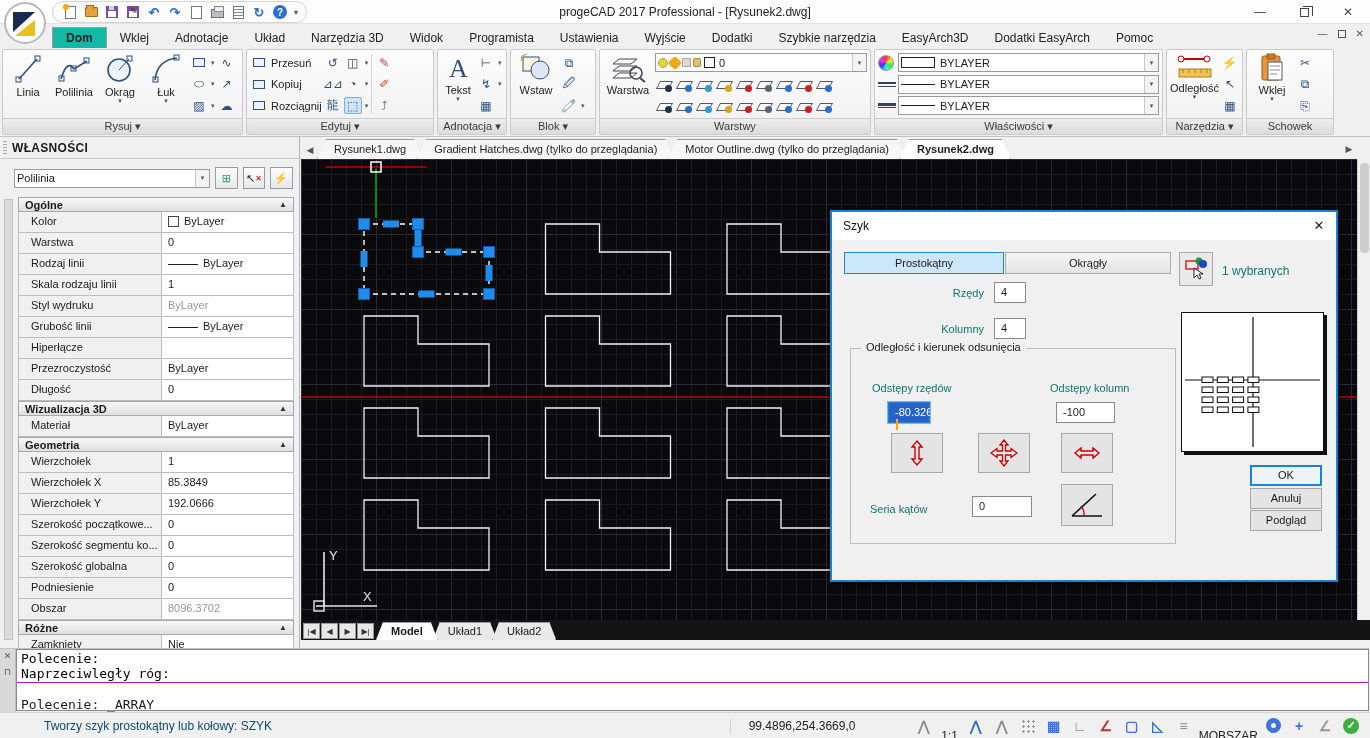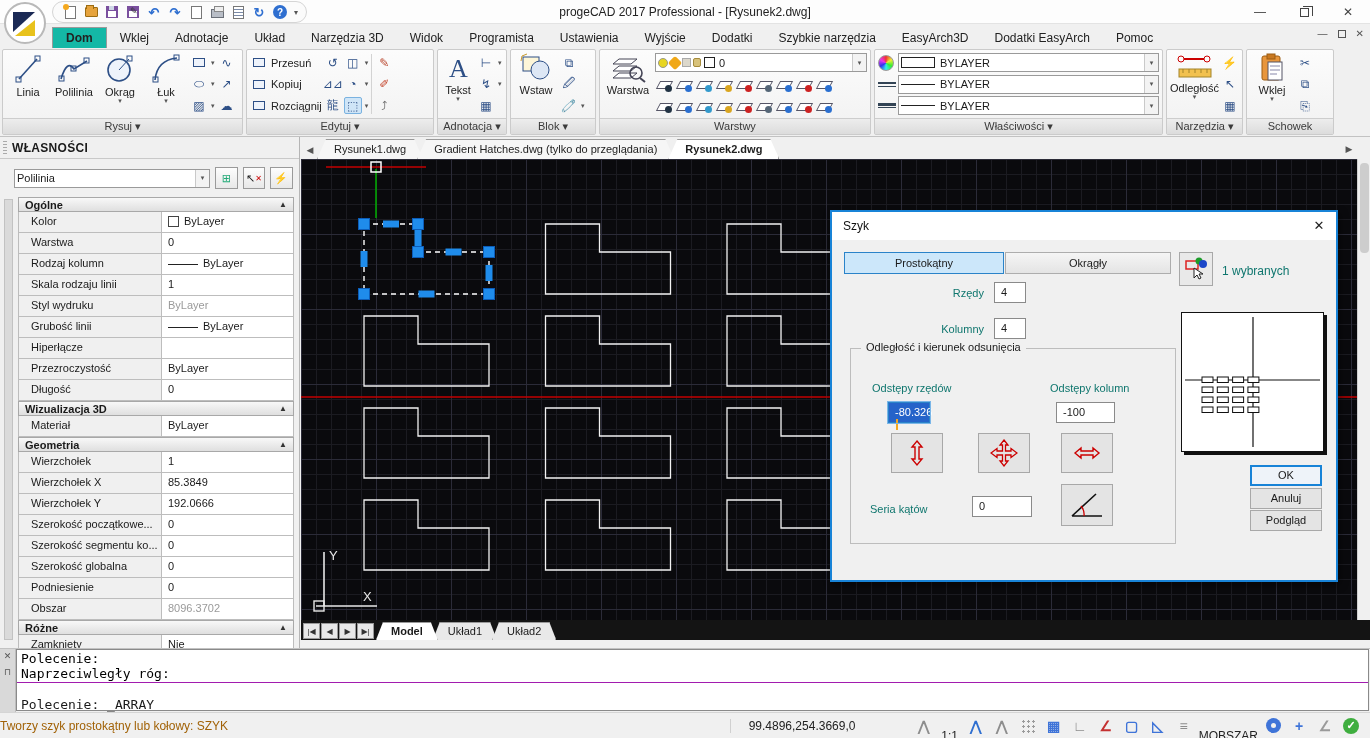--- a/index.html
+++ b/index.html
@@ -116,21 +116,21 @@
 
   
   .cmd { position:absolute; left:0; top:648px; width:100%; height:64px; background:#f0f0f0; border-top:1px solid #c2c2c2; display:flex; }
   .cmd-strip { width:16px; background:#d9d9d9; border-right:1px solid #bdbdbd; display:flex; flex-direction:column; align-items:center; padding-top:2px; gap:6px; color:#555; font-size:9px; }
   .cmd-body { flex:1; display:flex; flex-direction:column; border:1px solid #8a8a8a; background:#fff; margin:0 1px 1px 0; }
   .cmd-hist { flex:1; font-family:"DejaVu Sans Mono", monospace; font-size:13px; padding:1px 4px; color:#000; }
   .cmd-input { height:21px; border-top:1px solid #a21caf; font-family:"DejaVu Sans Mono", monospace; font-size:13px; padding:14px 4px; }
 
   
   .status { position:absolute; left:0; top:712px; width:100%; height:26px; background:#f0f0f0; border-top:1px solid #d5d5d5; display:flex; align-items:center; font-size:12px; }
-  .status .msg { flex:1; padding-left:0; color:#a16207; }
+  .status .msg { flex:1; padding-left:0; color:#0c4a6e;margin-left:44px; }
   .status .coords { width:175px; text-align:left; padding-left:18px; border-left:1px solid #d0d0d0; color:#222; }
   .sticons { display:flex; align-items:center; gap:4px; padding:0 8px; }
   .sti { min-width:22px; height:20px; display:flex; align-items:center; justify-content:center; font-size:14px; font-weight:bold; }
   .sti.txt { font-size:12px; font-weight:normal; color:#222;margin-top:20px; }
   .sti .okc { width:16px; height:16px; border-radius:50%; background:#3fae3f; color:#fff; font-size:11px; display:flex; align-items:center; justify-content:center; }
   .sti .dotgrid { width:14px; height:14px; background:radial-gradient(#9a9a9a 1px, transparent 1.2px); background-size:5px 5px; }
   .sti .gear { width:15px; height:15px; border-radius:50%; background:#3f74d8; position:relative; }
   .sti .gear:before { content:""; position:absolute; left:5px; top:5px; width:5px; height:5px; border-radius:50%; background:#f0f0f0; }
 
   
@@ -624,21 +624,21 @@
               <span>ByLayer</span>
             </div>
           </div>
           <div class="prow">
             <div class="k">Warstwa</div>
             <div class="v">
               <span>0</span>
             </div>
           </div>
           <div class="prow">
-            <div class="k">Rodzaj kolumn</div>
+            <div class="k">Rodzaj linii</div>
             <div class="v">
               <span class="vln"></span>
               <span>ByLayer</span>
             </div>
           </div>
           <div class="prow">
             <div class="k">Skala rodzaju linii</div>
             <div class="v">
               <span>1</span>
             </div>
@@ -748,20 +748,21 @@
           </div>
         </div>
     </div>
 
     <div class="rightzone">
 
       <div class="doc-tabs" id="doctabs">
         <span class="dt-scroll">◀</span>
       <div class="dtab">Rysunek1.dwg</div>
           <div class="dtab">Gradient Hatches.dwg (tylko do przeglądania)</div>
+          <div class="dtab">Motor Outline.dwg (tylko do przeglądania)</div>
           <div class="dtab active">Rysunek2.dwg</div>
         </div>
       <span class="dt-scroll right" style="position:absolute;right:14px;top:3px">▶</span>
 
       <div class="canvas">
         <svg id="cansvg" width="1056" height="461">
             <path d="M244.5,65 h54 v28 h71 v42 h-125 z" fill="none" stroke="#f2f2f2" stroke-width="1.3"></path>
             <path d="M426,65 h54 v28 h71 v42 h-125 z" fill="none" stroke="#f2f2f2" stroke-width="1.3"></path>
             <path d="M607.5,65 h54 v28 h71 v42 h-125 z" fill="none" stroke="#f2f2f2" stroke-width="1.3"></path>
             <path d="M63,157 h54 v28 h71 v42 h-125 z" fill="none" stroke="#f2f2f2" stroke-width="1.3"></path>

